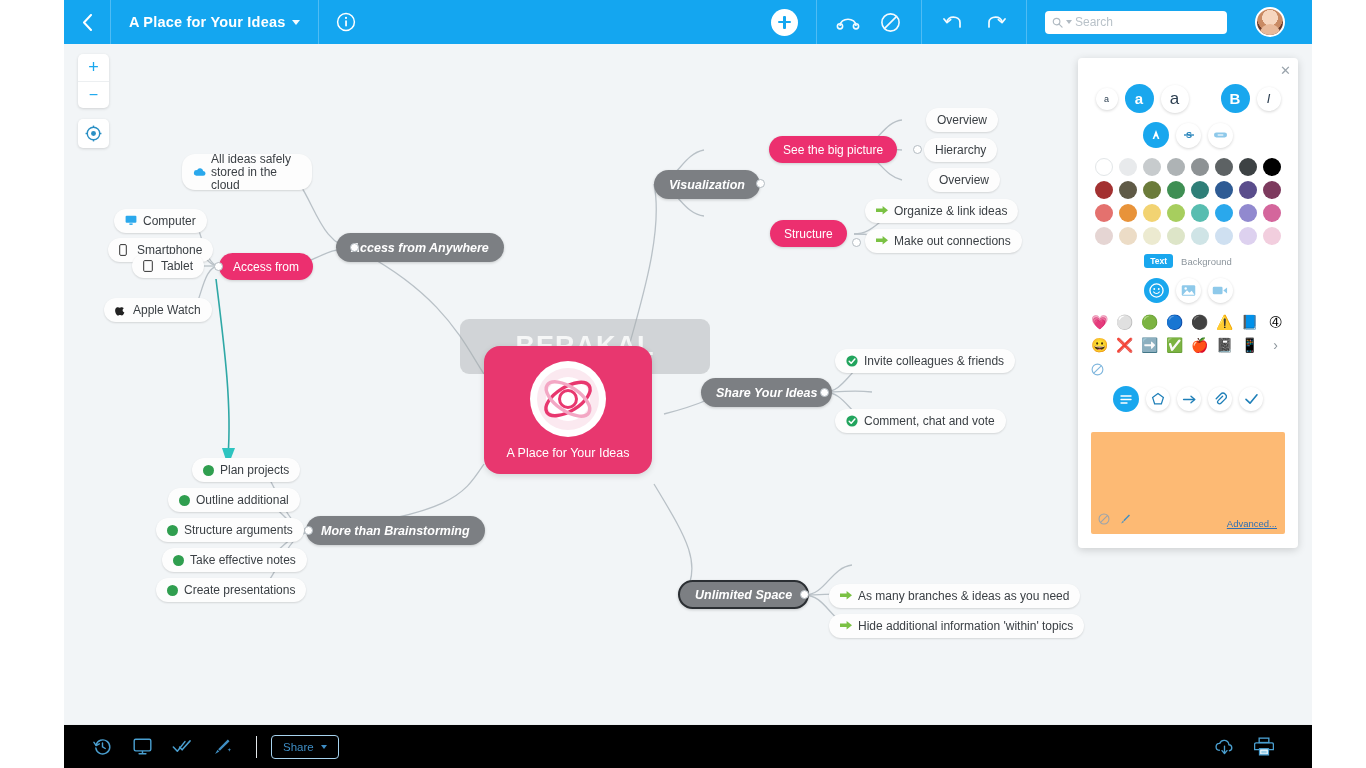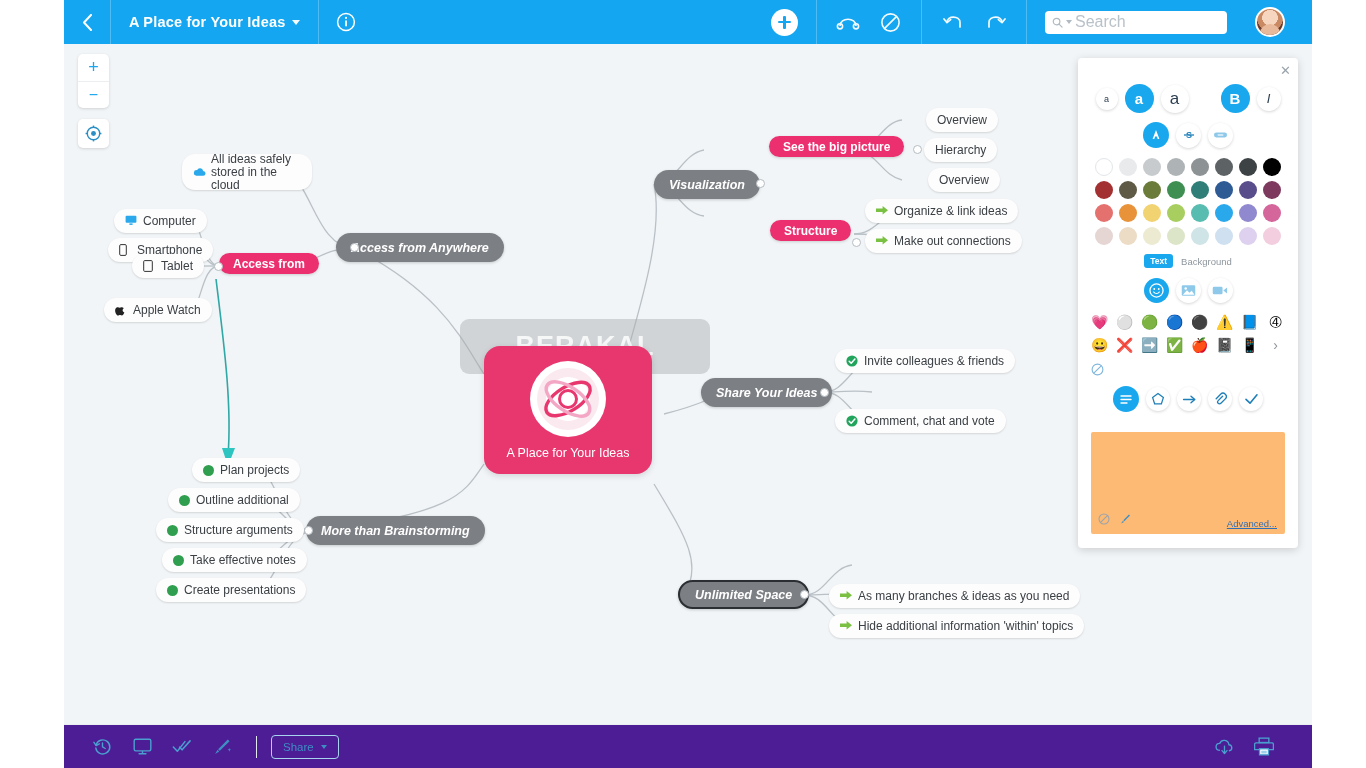--- a/index.html
+++ b/index.html
@@ -34,21 +34,21 @@
     display: flex; align-items: center; justify-content: center; cursor: pointer;
   }
   .tb-plus::before, .tb-plus::after { content: ""; position: absolute; background: #14a6f0; border-radius: 1px; }
   .tb-plus::before { width: 13px; height: 2.4px; }
   .tb-plus::after { width: 2.4px; height: 13px; }
   .tb-ico { width: 26px; height: 26px; display: flex; align-items: center; justify-content: center; cursor: pointer; opacity: .95; }
   .searchbox {
     width: 182px; height: 23px; background: #fff; border-radius: 4px;
     display: flex; align-items: center; gap: 3px; padding: 0 7px; cursor: text;
   }
-  .search-ph { font-size: 16px; color: #b9c2c9; }
+  .search-ph { font-size: 12px; color: #b9c2c9; }
   .caret-sm { width: 0; height: 0; border-left: 3px solid transparent; border-right: 3px solid transparent; border-top: 4px solid #b0bac2; }
   .avatar {
     width: 30px; height: 30px; border-radius: 50%; margin: 0 9px 0 12px;
     background: radial-gradient(circle at 50% 34%, #f6d6bf 0 36%, #c98a63 37% 60%, #6a3a2a 61% 100%);
     border: 2px solid #fff; overflow: hidden; position: relative; cursor: pointer; flex: 0 0 auto;
   }
   .avatar::after {
     content: ""; position: absolute; left: 50%; top: 58%; transform: translateX(-50%);
     width: 20px; height: 18px; border-radius: 50% 50% 40% 40%; background: #e8b99a;
   }
@@ -89,22 +89,22 @@
   }
   .n-root .lbl { color: #fff; font-size: 12.5px; }
   .n-gray {
     background: #7c7f83; color: #fff; border-radius: 16px; height: 29px;
     padding: 0 15px; font-size: 12.5px; font-weight: 700; justify-content: center;
     box-shadow: 0 1px 3px rgba(0,0,0,.18);
     font-style: italic;
   }
   .n-gray.selected { border: 2px solid #2b2f33; }
   .n-pink {
-    background: #ec2f6f; color: #fff; border-radius: 15px; height: 21px;
-    padding: 0 14px; font-size: 12px; font-weight: 700; gap: 6px;
+    background: #ec2f6f; color: #fff; border-radius: 15px; height: 27px;
+    padding: 0 14px; font-size: 12px; font-weight: 400; gap: 6px;
     box-shadow: 0 1px 3px rgba(0,0,0,.16);
   }
   .n-white {
     background: #fdfdfd; color: #3b4045; border-radius: 13px; height: 24px;
     padding: 0 11px; font-size: 12px; gap: 6px;
     box-shadow: 0 1px 2px rgba(0,0,0,.13);
   }
   .n-white.two { height: 36px; align-items: center; }
   .n-white .txt2 { white-space: normal; line-height: 13px; width: 105px; }
   .ic { width: 12px; height: 12px; flex: 0 0 auto; display: inline-block; }
@@ -149,21 +149,21 @@
   }
   .note-bar { position: absolute; left: 7px; bottom: 5px; display: flex; gap: 9px; }
   .adv {
     position: absolute; right: 8px; bottom: 5px; color: #2f6fb5;
     font-size: 9.5px; text-decoration: underline; cursor: pointer;
   }
 
   
   .bottombar {
     position: absolute; left: 64px; bottom: 0; width: 1248px; height: 44px;
-    background: #4c1d95; border-top: 1px solid #eceff1; display: flex; align-items: center;
+    background: #000000; border-top: 1px solid #eceff1; display: flex; align-items: center;
   }
   .bb-ico { width: 40px; height: 44px; display: flex; align-items: center; justify-content: center; cursor: pointer; }
   .bb-sep { width: 1px; height: 22px; background: #e3e8eb; margin: 0 14px; }
   .share {
     height: 24px; border: 1px solid #a7d3ee; border-radius: 4px; color: #3e8dc4;
     font-size: 11.5px; display: flex; align-items: center; gap: 7px;
     padding: 0 11px; cursor: pointer;
   }
   .caret-blue { width: 0; height: 0; border-left: 3.5px solid transparent; border-right: 3.5px solid transparent; border-top: 4.5px solid #3e8dc4; }
 </style>

